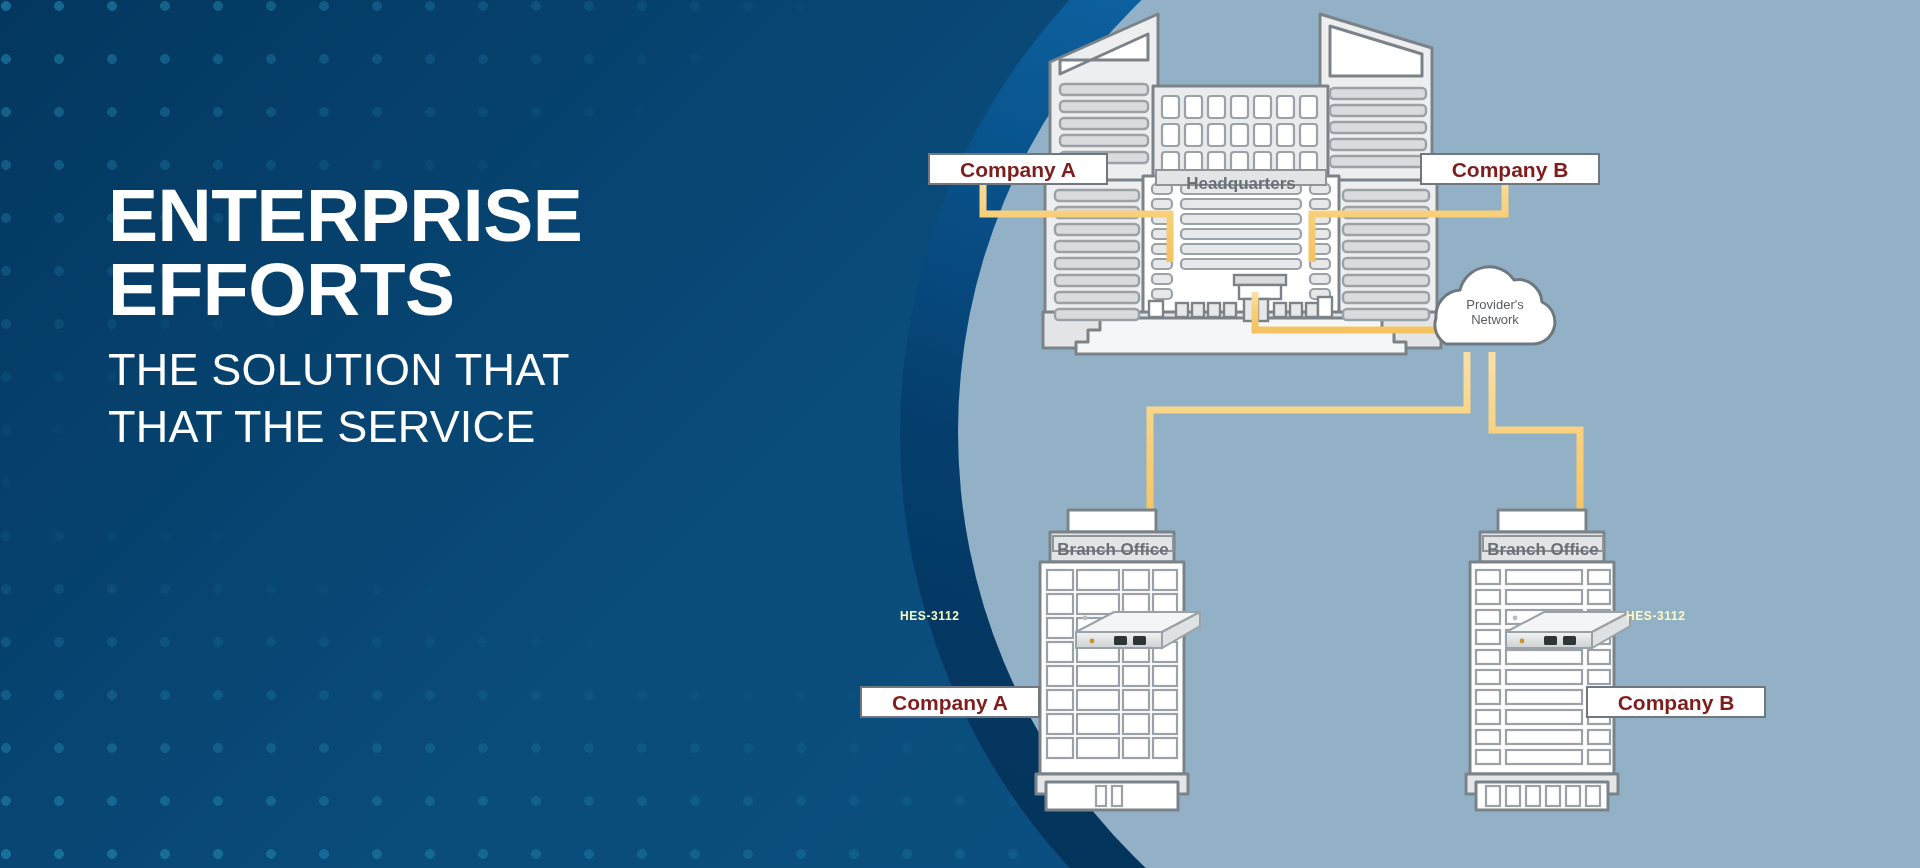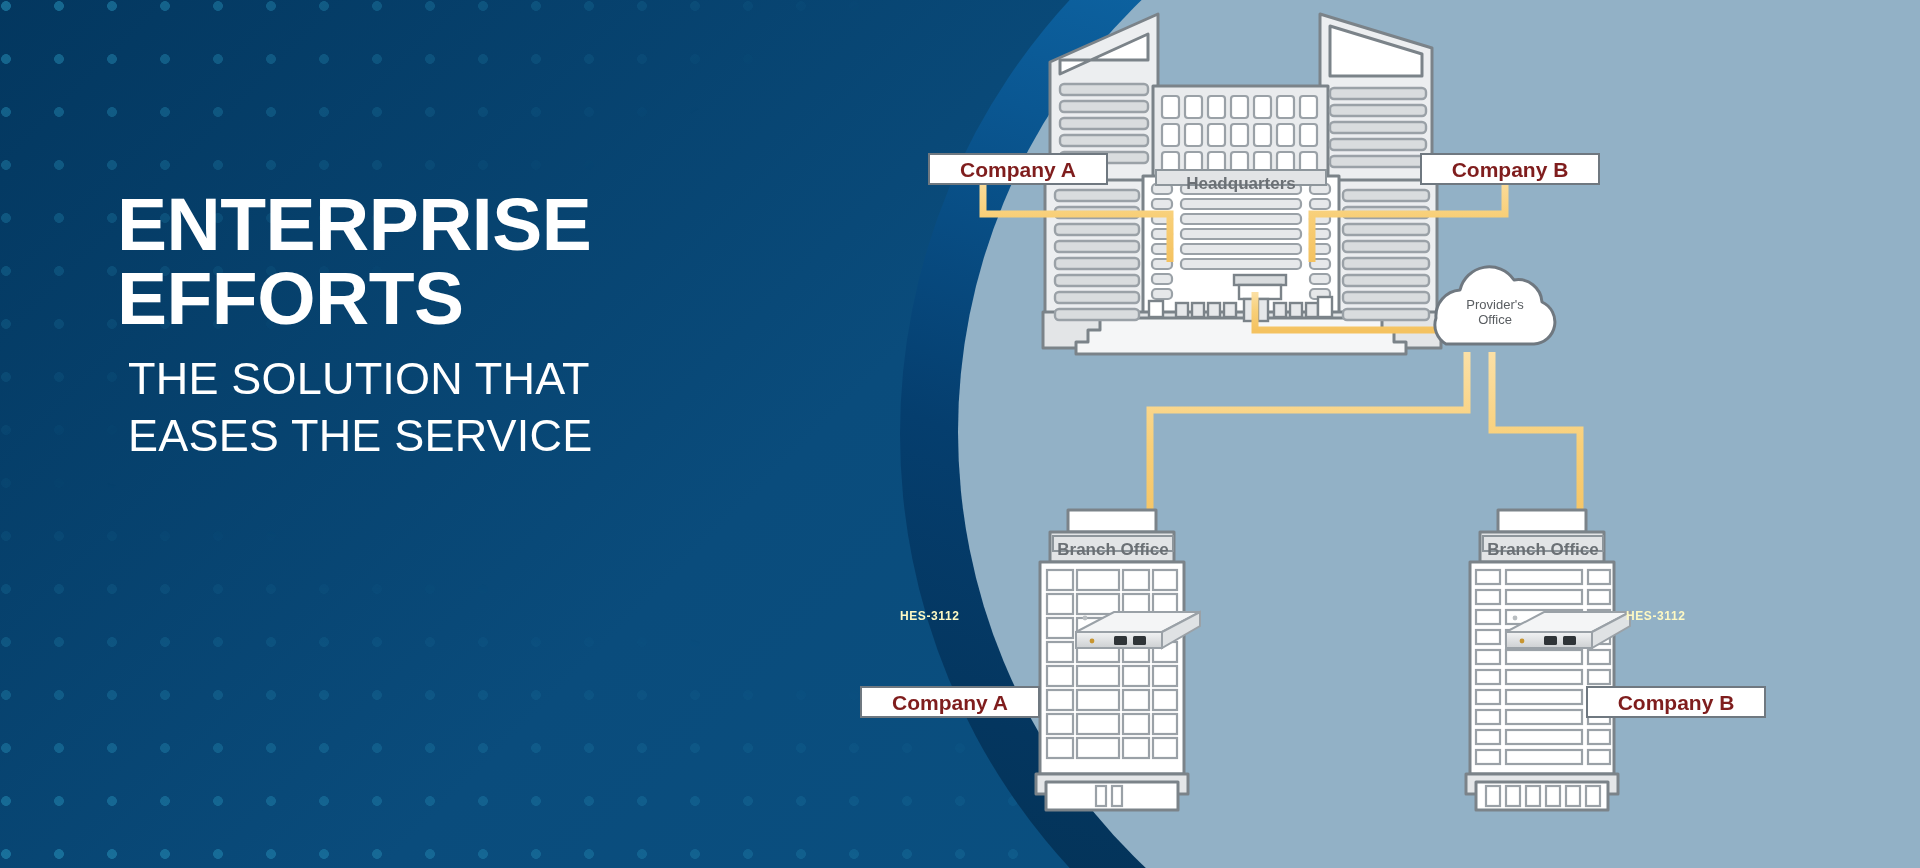--- a/index.html
+++ b/index.html
@@ -59,36 +59,36 @@
     background: #92b1c6;
   }
   
   .headline-block {
     position: absolute;
     left: 108px;
     top: 178px;
     width: 640px;
   }
   .headline {
-    margin: 9px;
+    margin: 0;
     color: #ffffff;
     font-weight: bold;
     font-size: 75px;
     line-height: 0.99;
     letter-spacing: -0.5px;
   }
   .subhead {
     margin: 14px 0 0 0;
     color: #ffffff;
     font-weight: normal;
     font-size: 45px;
     line-height: 1.28;
     letter-spacing: 0.2px;
   }
-  .subhead div { white-space: nowrap; margin-left: 20px; }
+  .subhead div { white-space: nowrap; }
   
   #diagram {
     position: absolute;
     left: 900px;
     top: 0;
     width: 1020px;
     height: 868px;
   }
   .dg-label {
     position: absolute;
@@ -144,21 +144,21 @@
   <div class="bg-ring"></div>
   <div class="bg-disc"></div>
 
   <div class="headline-block">
     <h1 class="headline">
       <div>ENTERPRISE</div>
       <div>EFFORTS</div>
     </h1>
     <div class="subhead">
       <div>THE SOLUTION THAT</div>
-      <div>EASES THE SERVICE</div>
+      <div>THAT THE SERVICE</div>
     </div>
   </div>
 
   <div id="diagram">
 
     <svg width="1020" height="868" viewBox="0 0 1020 868">
       <defs>
         <linearGradient id="cableG" x1="0" y1="0" x2="0" y2="1">
           <stop offset="0%" stop-color="#fbe0a6"></stop>
           <stop offset="50%" stop-color="#f8cf78"></stop>
@@ -412,21 +412,21 @@
 
     
     <div class="dg-label" style="left:28px; top:153px; width:180px;">Company A</div>
 
     <div class="dg-inlabel" style="left:255px; top:169px; width:172px;">Headquarters</div>
 
     <div class="dg-label" style="left:520px; top:153px; width:180px;">Company B</div>
 
     <div class="cloud-text" style="left:550px; top:297px; width:90px;">
       <span>Provider's</span><br>
-      <span>Office</span>
+      <span>Network</span>
     </div>
 
     <div class="dg-inlabel" style="left:152px; top:535px; width:122px;">Branch Office</div>
     <div class="dg-model" style="left:0px; top:609px;">HES-3112</div>
     <div class="dg-label" style="left:-40px; top:686px; width:180px;">Company A</div>
 
     <div class="dg-inlabel" style="left:582px; top:535px; width:122px;">Branch Office</div>
     <div class="dg-model" style="left:726px; top:609px;">HES-3112</div>
     <div class="dg-label" style="left:686px; top:686px; width:180px;">Company B</div>
 

